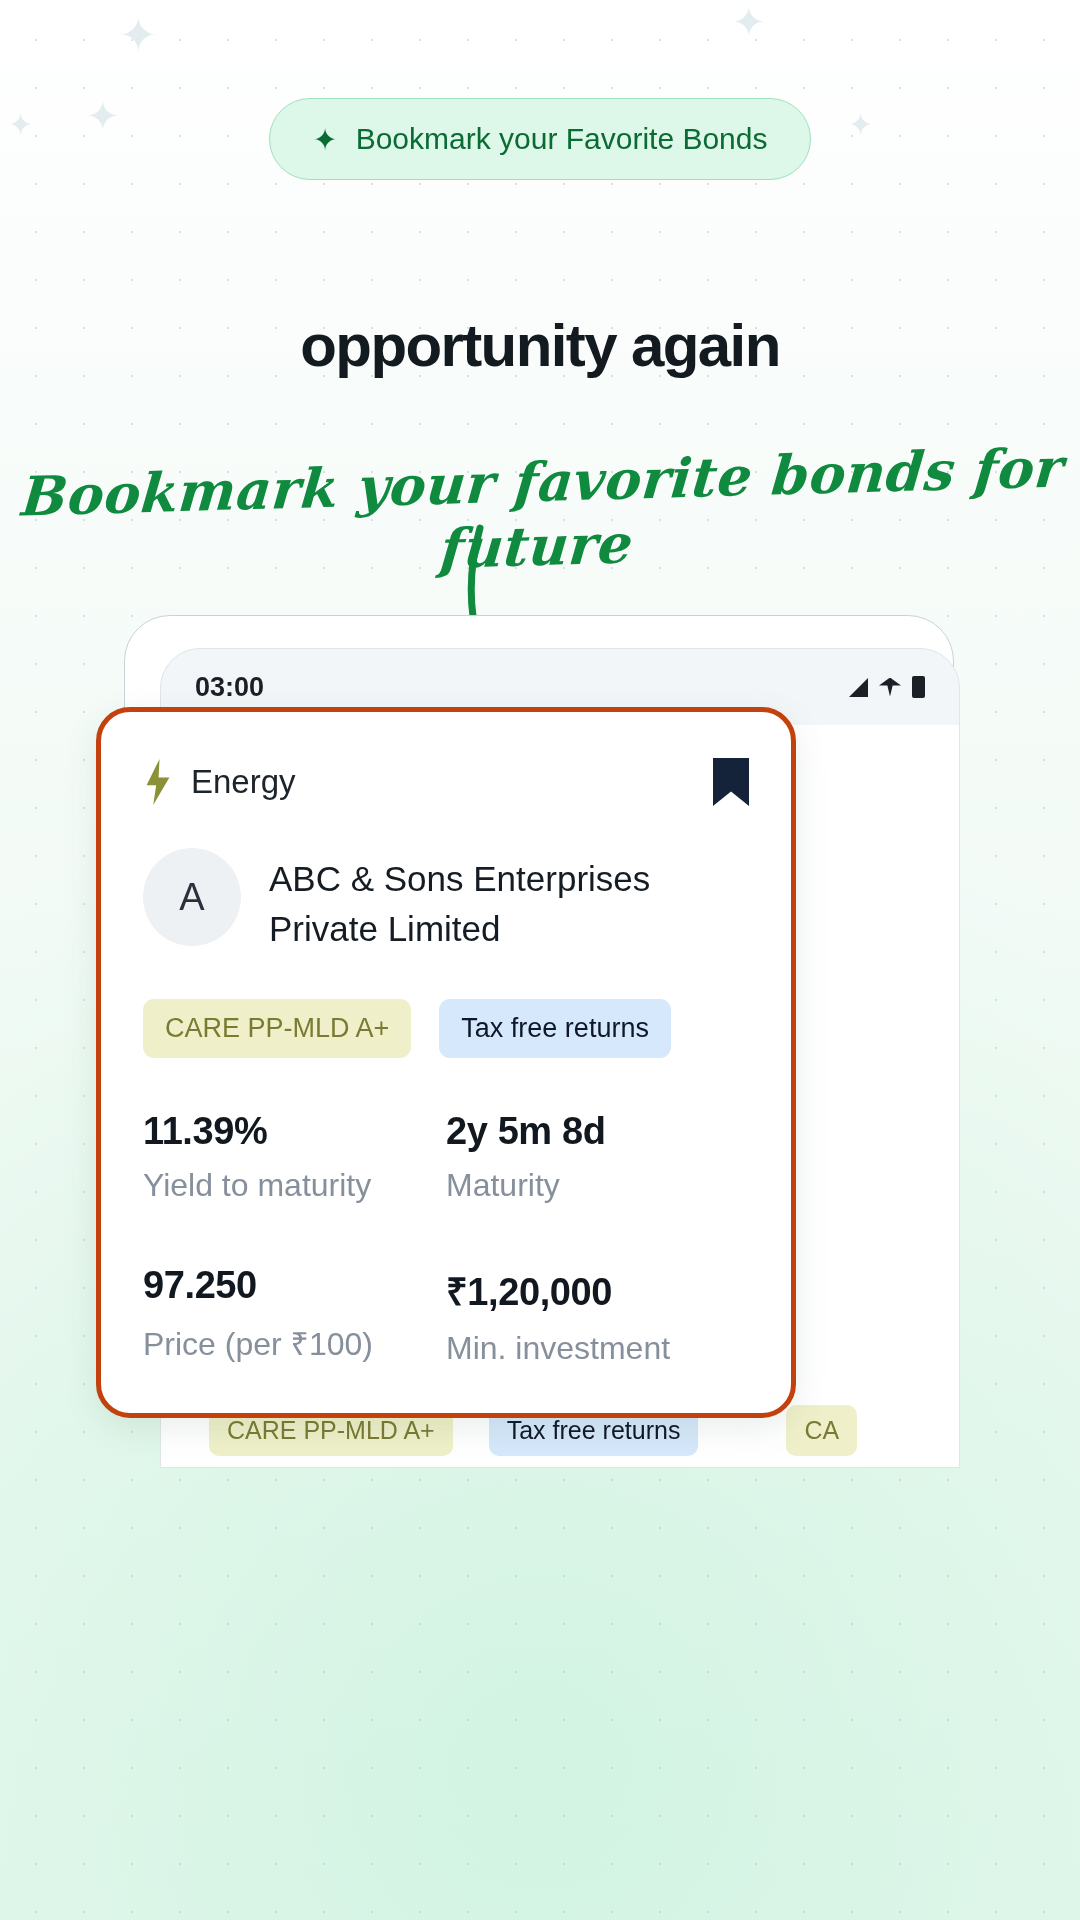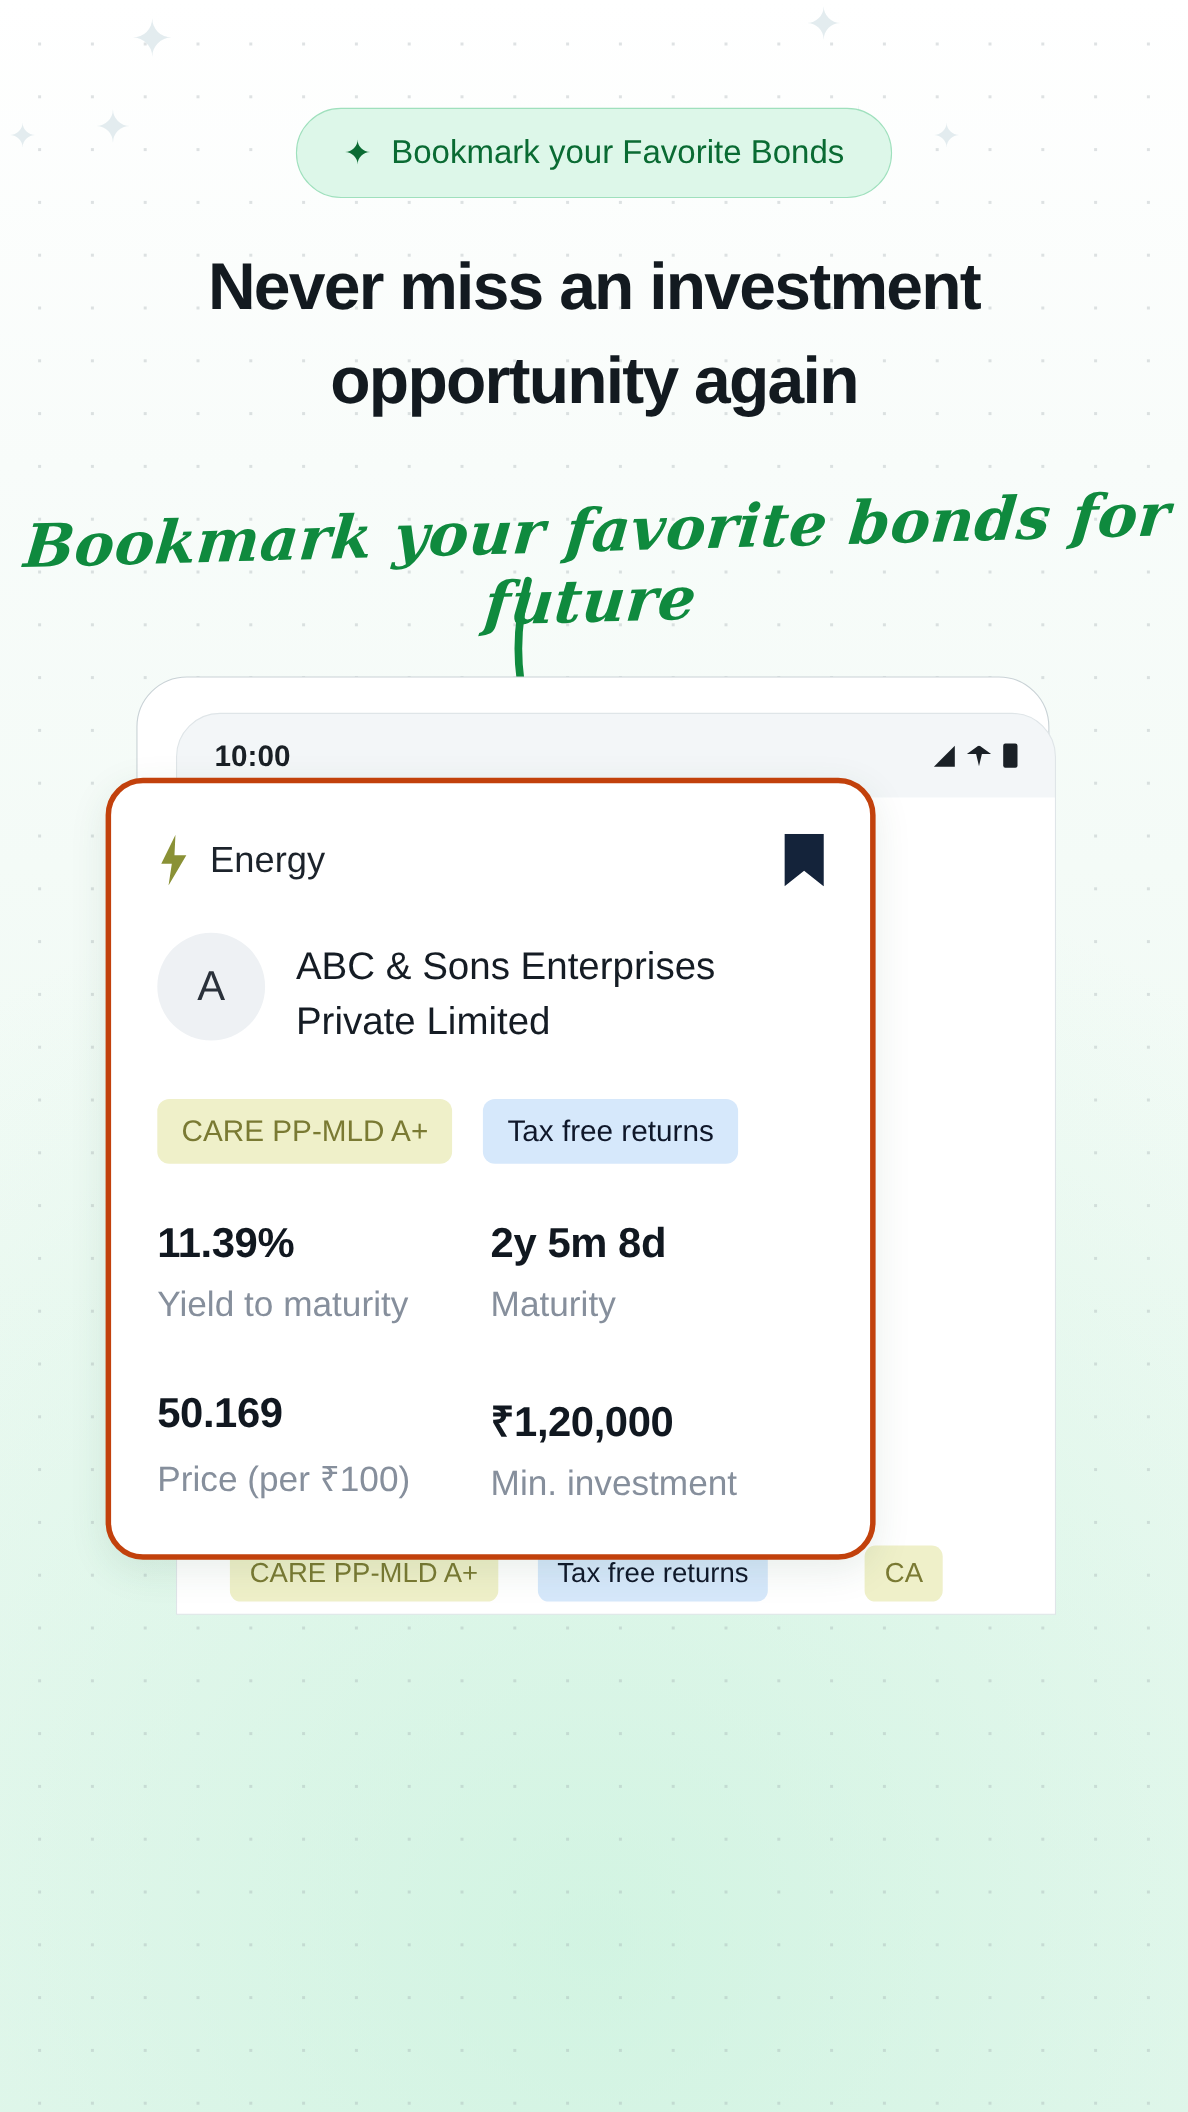--- a/index.html
+++ b/index.html
@@ -144,40 +144,40 @@
 <span class="sparkle" style="left:848px;  top:110px; font-size:30px;">✦</span>
 
 <div id="hero">
 
   <div id="badge">
     <span class="spark">✦</span>
     <span>Bookmark your Favorite Bonds</span>
   </div>
 
   <h1 id="headline">
-    <span>Never miss an investment</span><br>
+    <br>
     <span>opportunity again</span>
   </h1>
 
   <div id="script">Bookmark your favorite bonds for future</div>
 </div>
 
 <svg id="arrow" viewBox="0 0 1080 1920">
   <path d="M480,528 C460,600 470,690 560,760 C640,820 600,700 520,690
            C450,682 470,790 560,830 C640,866 700,880 780,880" fill="none" stroke="#0f8a3e" stroke-width="7" stroke-linecap="round"></path>
   <path d="M640,838 C690,862 740,880 812,882" fill="none" stroke="#0f8a3e" stroke-width="7" stroke-linecap="round"></path>
   <path d="M812,882 l-34,-16 l4,30 z" fill="#0f8a3e" stroke="#0f8a3e" stroke-width="4" stroke-linejoin="round"></path>
 </svg>
 
 <div id="phone-back"></div>
 
 <div id="phone">
 
   <div id="statusbar">
-    <span>10:00</span>
+    <span>03:00</span>
     <span class="sb-icons">
       <span class="ic-signal"></span>
       <span class="ic-wifi"></span>
       <span class="ic-batt"></span>
     </span>
   </div>
 
   <div id="bg-list">
 
     <div class="bg-row" style="top:680px;">
@@ -213,21 +213,21 @@
     <div class="metrics">
       <div>
         <div class="m-val">11.39%</div>
         <div class="m-lbl">Yield to maturity</div>
       </div>
       <div>
         <div class="m-val">2y 5m 8d</div>
         <div class="m-lbl">Maturity</div>
       </div>
       <div>
-        <div class="m-val">50.169</div>
+        <div class="m-val">97.250</div>
         <div class="m-lbl">Price (per ₹100)</div>
       </div>
       <div>
         <div class="m-val">₹1,20,000</div>
         <div class="m-lbl">Min. investment</div>
       </div>
     </div>
 
   </div>
 </div>

